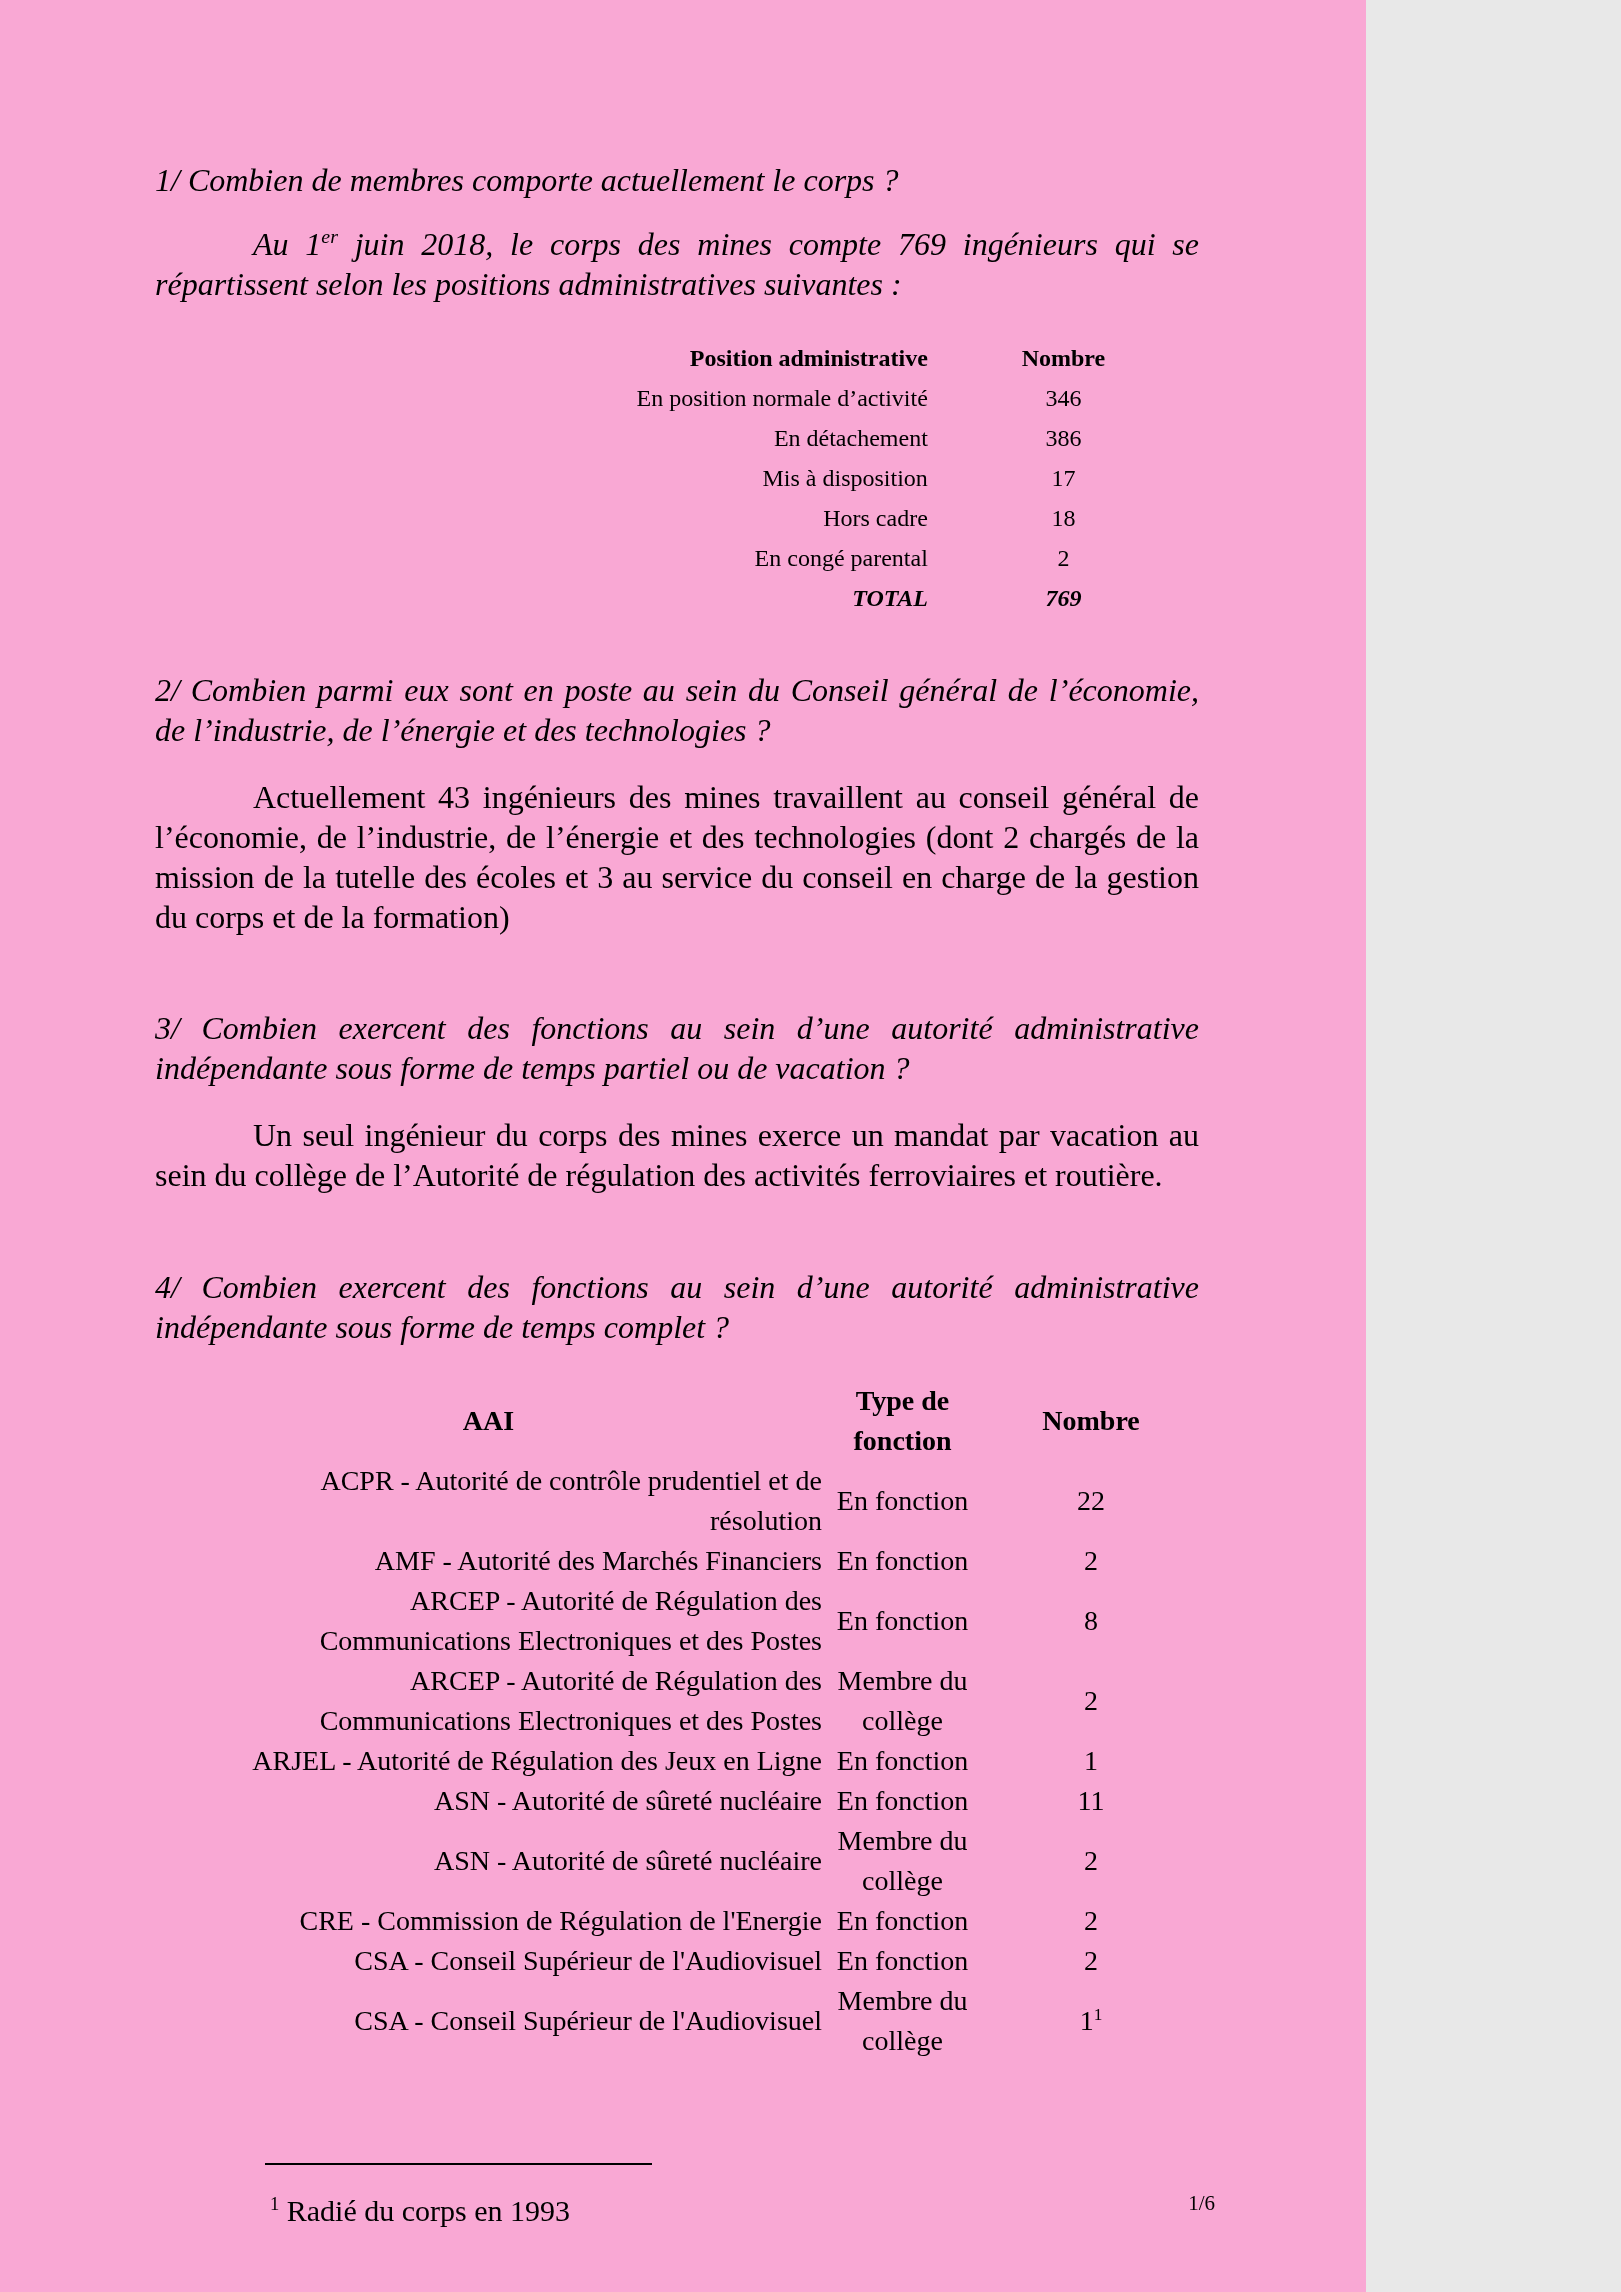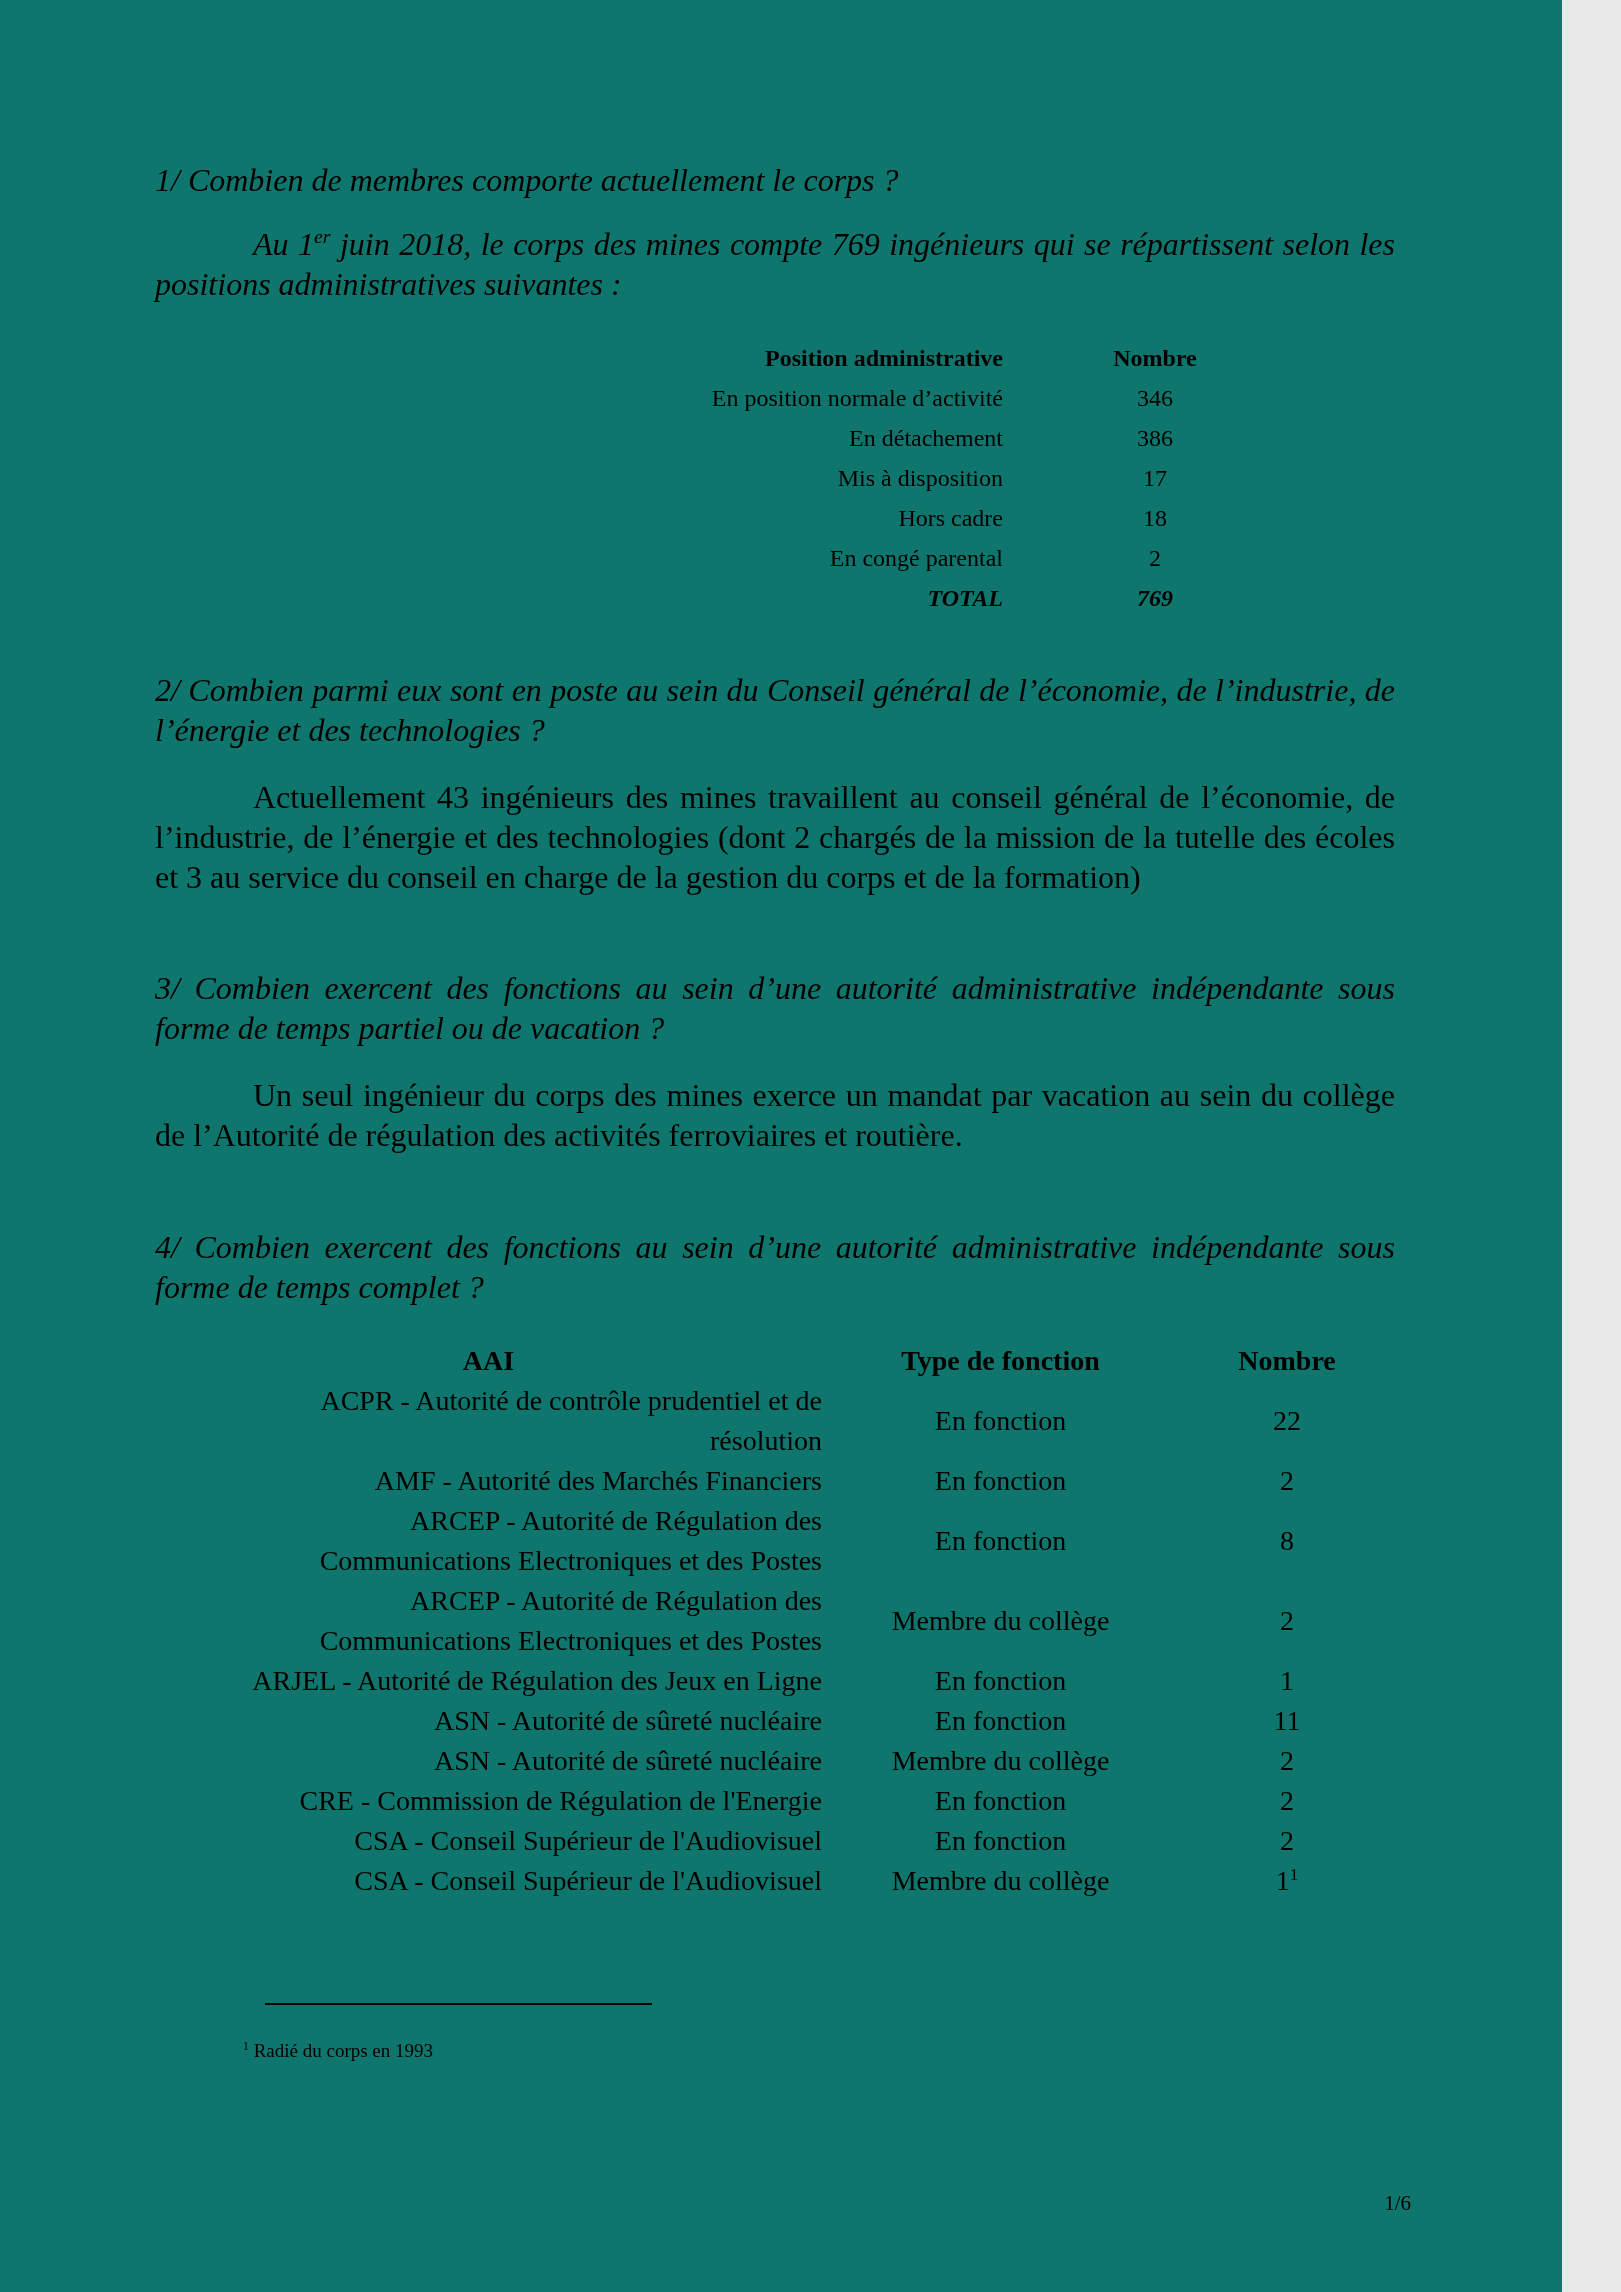--- a/index.html
+++ b/index.html
@@ -3,23 +3,23 @@
 <meta charset="utf-8">
 <style>
   * { margin: 0; padding: 0; box-sizing: border-box; }
   html, body { background: #e8e8e8; }
   body {
     font-family: "Liberation Serif", "DejaVu Serif", serif;
     color: #000;
   }
   .page {
     position: relative;
-    width: 1562px;
+    width: 1366px;
     height: 2293px;
-    background: #0f766e;
+    background: #f9a8d4;
     padding: 160px 167px 3px 155px;
     overflow: hidden;
   }
   .question {
     font-style: italic;
     font-size: 32px;
     line-height: 40px;
     text-align: justify;
   }
   .body-text {
@@ -55,22 +55,22 @@
   .t2-head .t2-aai { text-align: center; white-space: normal; }
 
   .footnote-rule {
     margin-top: 102px;
     margin-left: 110px;
     width: 387px;
     border-top: 2px solid #000;
   }
   .footnote {
     margin-top: 29px;
-    margin-left: 88px;
-    font-size: 19px;
+    margin-left: 115px;
+    font-size: 30px;
     line-height: 33px;
   }
   .page-number {
     position: absolute;
     top: 2191px;
     right: 151px;
     font-size: 21px;
   }
 </style>
 </head>

